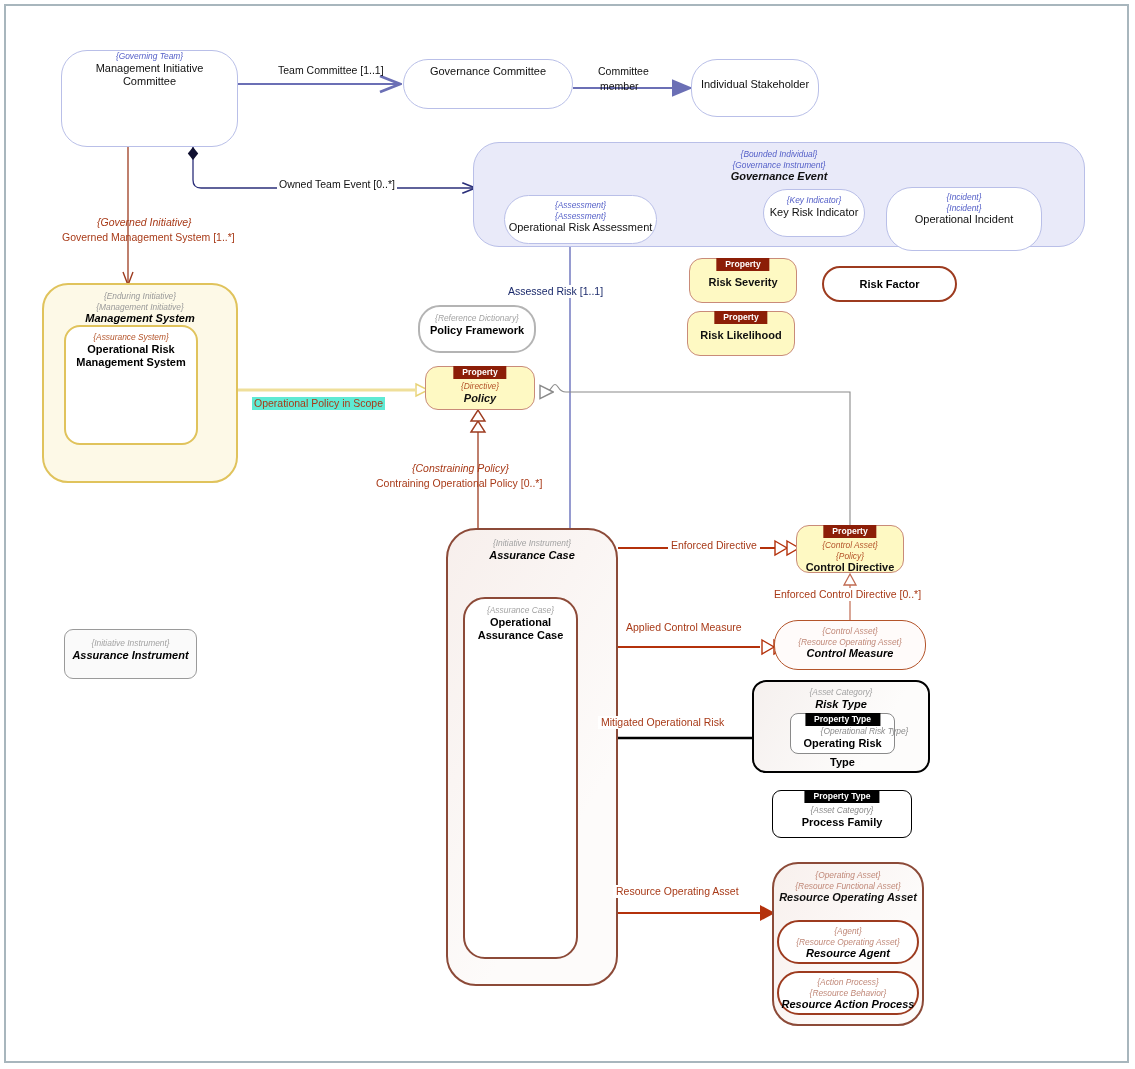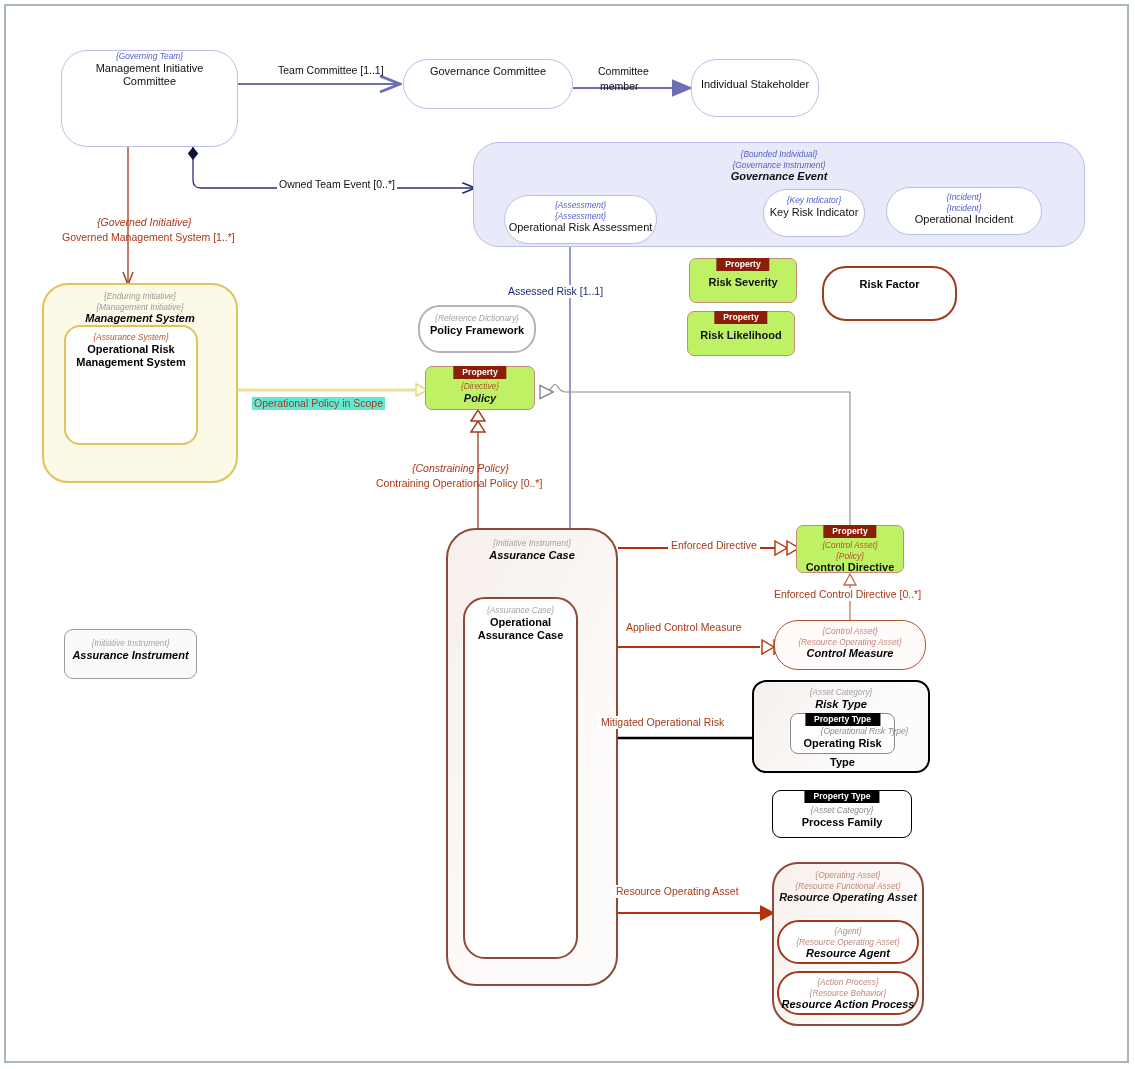--- a/index.html
+++ b/index.html
@@ -39,21 +39,21 @@
   .yellowinner{border:2px solid #e0c35c;border-radius:16px;background:#ffffff;}
   .yellowinner .st{color:#b4542a;}
 
   
   .gray{border:2px solid #b4b4b4;border-radius:22px;background:#ffffff;}
   .gray .st{color:#a3a3a3;}
   .graybox{border:1.6px solid #9a9a9a;border-radius:9px;background:#fafafa;}
   .graybox .st{color:#a3a3a3;}
 
   
-  .redbox{border:1.3px solid #c98b79;border-radius:7px;background:#bef264;}
+  .redbox{border:1.3px solid #c98b79;border-radius:13px;background:#fef9c3;}
   .redbox .st{color:#b4542a;}
   .redbox .nm{color:#101010;}
   .redround{border:2.2px solid #9d3b1f;border-radius:24px;background:#ffffff;}
   .redround2{border:1.8px solid #b4542a;border-radius:24px;background:#fffbfa;}
   .redround2 .st{color:#c08878;}
   .brownbig{border:2.4px solid #8c4a38;border-radius:30px;background:linear-gradient(120deg,#f7efec 0%,#fdfbfa 70%);}
   .brownbig>.st{color:#a3a3a3;}
   .browninner{border:2.4px solid #8c4a38;border-radius:22px;background:#ffffff;}
   .browninner .st{color:#a3a3a3;}
 
@@ -188,37 +188,37 @@
       <div class="st">{Assessment}</div>
       <div class="st">{Assessment}</div>
       <div class="nm">Operational Risk Assessment</div>
     </div>
 
     <div class="node blue" style="left:763px;top:189px;width:102px;height:48px;padding-top:5px;">
       <div class="st">{Key Indicator}</div>
       <div class="nm">Key Risk Indicator</div>
     </div>
 
-    <div class="node blue" style="left:886px;top:187px;width:156px;height:48px;padding-top:4px;">
+    <div class="node blue" style="left:886px;top:187px;width:156px;height:64px;padding-top:4px;">
       <div class="st">{Incident}</div>
       <div class="st">{Incident}</div>
       <div class="nm">Operational Incident</div>
     </div>
 
     <div class="node redbox" style="left:689px;top:258px;width:108px;height:45px;padding-top:17px;">
       <div class="chip red">Property</div>
       <div class="nm">Risk Severity</div>
     </div>
 
     <div class="node redbox" style="left:687px;top:311px;width:108px;height:45px;padding-top:17px;">
       <div class="chip red">Property</div>
       <div class="nm">Risk Likelihood</div>
     </div>
 
-    <div class="node redround" style="left:822px;top:266px;width:135px;height:55px;padding-top:10px;">
+    <div class="node redround" style="left:822px;top:266px;width:135px;height:36px;padding-top:10px;">
       <div class="nm">Risk Factor</div>
     </div>
 
     <div class="node yellowgroup" style="left:42px;top:283px;width:196px;height:200px;padding-top:6px;">
       <div class="st">{Enduring Initiative}</div>
       <div class="st">{Management Initiative}</div>
       <div class="nm ital">Management System</div>
     </div>
 
     <div class="node yellowinner" style="left:64px;top:325px;width:134px;height:120px;padding-top:5px;">

